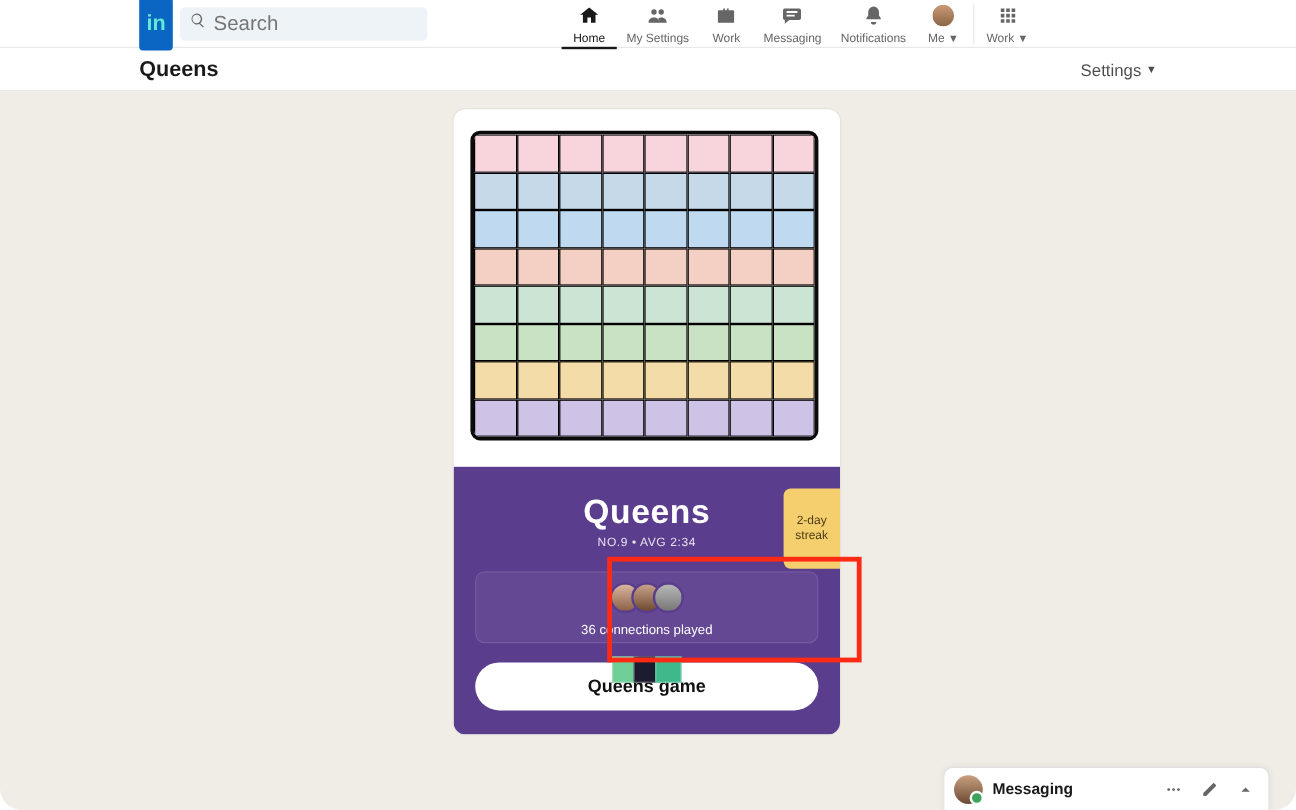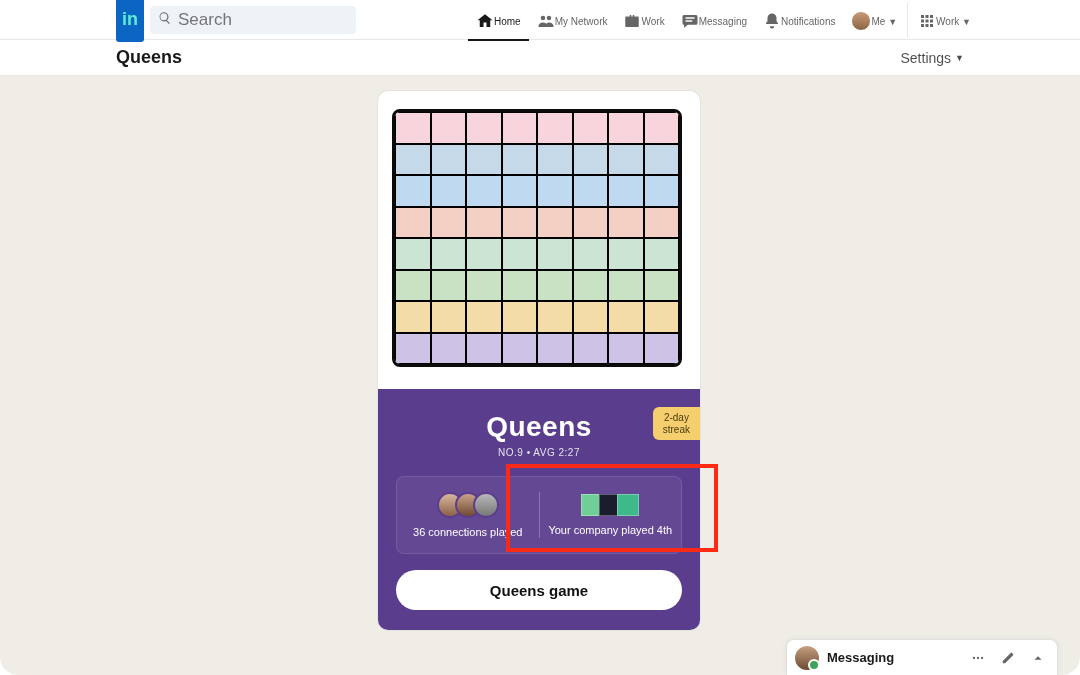--- a/index.html
+++ b/index.html
@@ -42,21 +42,21 @@
   }
 
   .nav-items {
     position: absolute;
     left: 468px;
     top: 0;
     height: 40px;
     display: flex;
   }
   .nav-item {
-    display: flex; flex-direction: row; align-items: center; justify-content: space-between;
+    display: flex; flex-direction: column; align-items: center; justify-content: space-between;
     font-size: 10px; color: #666;
     min-width: 46px;
     padding: 4px 8px 2px;
     cursor: pointer;
     position: relative;
   }
   .nav-item.active { color: #191919; }
   .nav-item.active::after {
     content: ""; position: absolute; bottom: -1px; left: 0; right: 0;
     height: 2px; background: #191919;
@@ -123,35 +123,36 @@
     background: #5b3d8e;
     color: #fff;
     padding: 22px 18px 20px;
     position: relative;
     text-align: center;
   }
   .streak-tag {
     position: absolute; right: 0; top: 18px;
     background: #f5cf6e; color: #4b3b13;
     font-size: 10px; line-height: 1.15;
-    padding: 5px 10px;
+    padding: 22px 10px;
     border-radius: 6px 0 0 6px;
     text-align: center;
   }
   .game-title { font-size: 28px; font-weight: 700; letter-spacing: .5px; }
   .game-meta { font-size: 10px; opacity: .85; margin-top: 4px; letter-spacing: .5px; }
 
   .stat-row-wrap {
     margin-top: 18px;
     background: rgba(255,255,255,.06);
     border: 1px solid rgba(255,255,255,.1);
     border-radius: 8px;
     display: flex;
-    height: 78px;
+    height: 60px;
     position: relative;
+    flex-direction: column;
   }
   .stat-cell {
     flex: 1;
     display: flex; flex-direction: column; align-items: center; justify-content: center;
     gap: 8px;
     font-size: 11px;
     padding: 8px 6px;
   }
   .stat-row-wrap .divider {
     width: 1px; background: rgba(255,255,255,.25);
@@ -244,21 +245,21 @@
           </svg>
       </span>
       <span>Home</span>
     </div>
     <div class="nav-item">
       <span class="ico">
         <svg viewBox="0 0 24 24">
             <path d="M8 11a3 3 0 100-6 3 3 0 000 6zm8 0a3 3 0 100-6 3 3 0 000 6zM2 19c0-2.8 2.7-5 6-5s6 2.2 6 5v1H2v-1zm12 1v-1c0-1.4-.5-2.7-1.4-3.7C13.8 14.5 15 14 16 14c3.3 0 6 2.2 6 5v1h-8z"></path>
           </svg>
       </span>
-      <span>My Network</span>
+      <span>My Settings</span>
     </div>
     <div class="nav-item">
       <span class="ico">
         <svg viewBox="0 0 24 24">
             <path d="M9 4h6v2h5a1 1 0 011 1v12a1 1 0 01-1 1H4a1 1 0 01-1-1V7a1 1 0 011-1h5V4zm2 0v2h2V4h-2z"></path>
           </svg>
       </span>
       <span>Work</span>
     </div>
     <div class="nav-item">
@@ -378,21 +379,21 @@
     </div>
 
     <div class="purple-panel">
 
       <div class="streak-tag">
         <div>2-day</div>
         <div>streak</div>
       </div>
 
       <div class="game-title">Queens</div>
-      <div class="game-meta">NO.9  •  AVG 2:27</div>
+      <div class="game-meta">NO.9  •  AVG 2:34</div>
 
       <div class="stat-row-wrap">
         <div class="stat-cell">
           <div class="face-stack">
             <span class="face" style="background:linear-gradient(#d9b69f,#8b6247)"></span>
             <span class="face" style="background:linear-gradient(#c9a28a,#6f4a30)"></span>
             <span class="face" style="background:linear-gradient(#b8b8b8,#777)"></span>
           </div>
           <span>36 connections played</span>
         </div>

